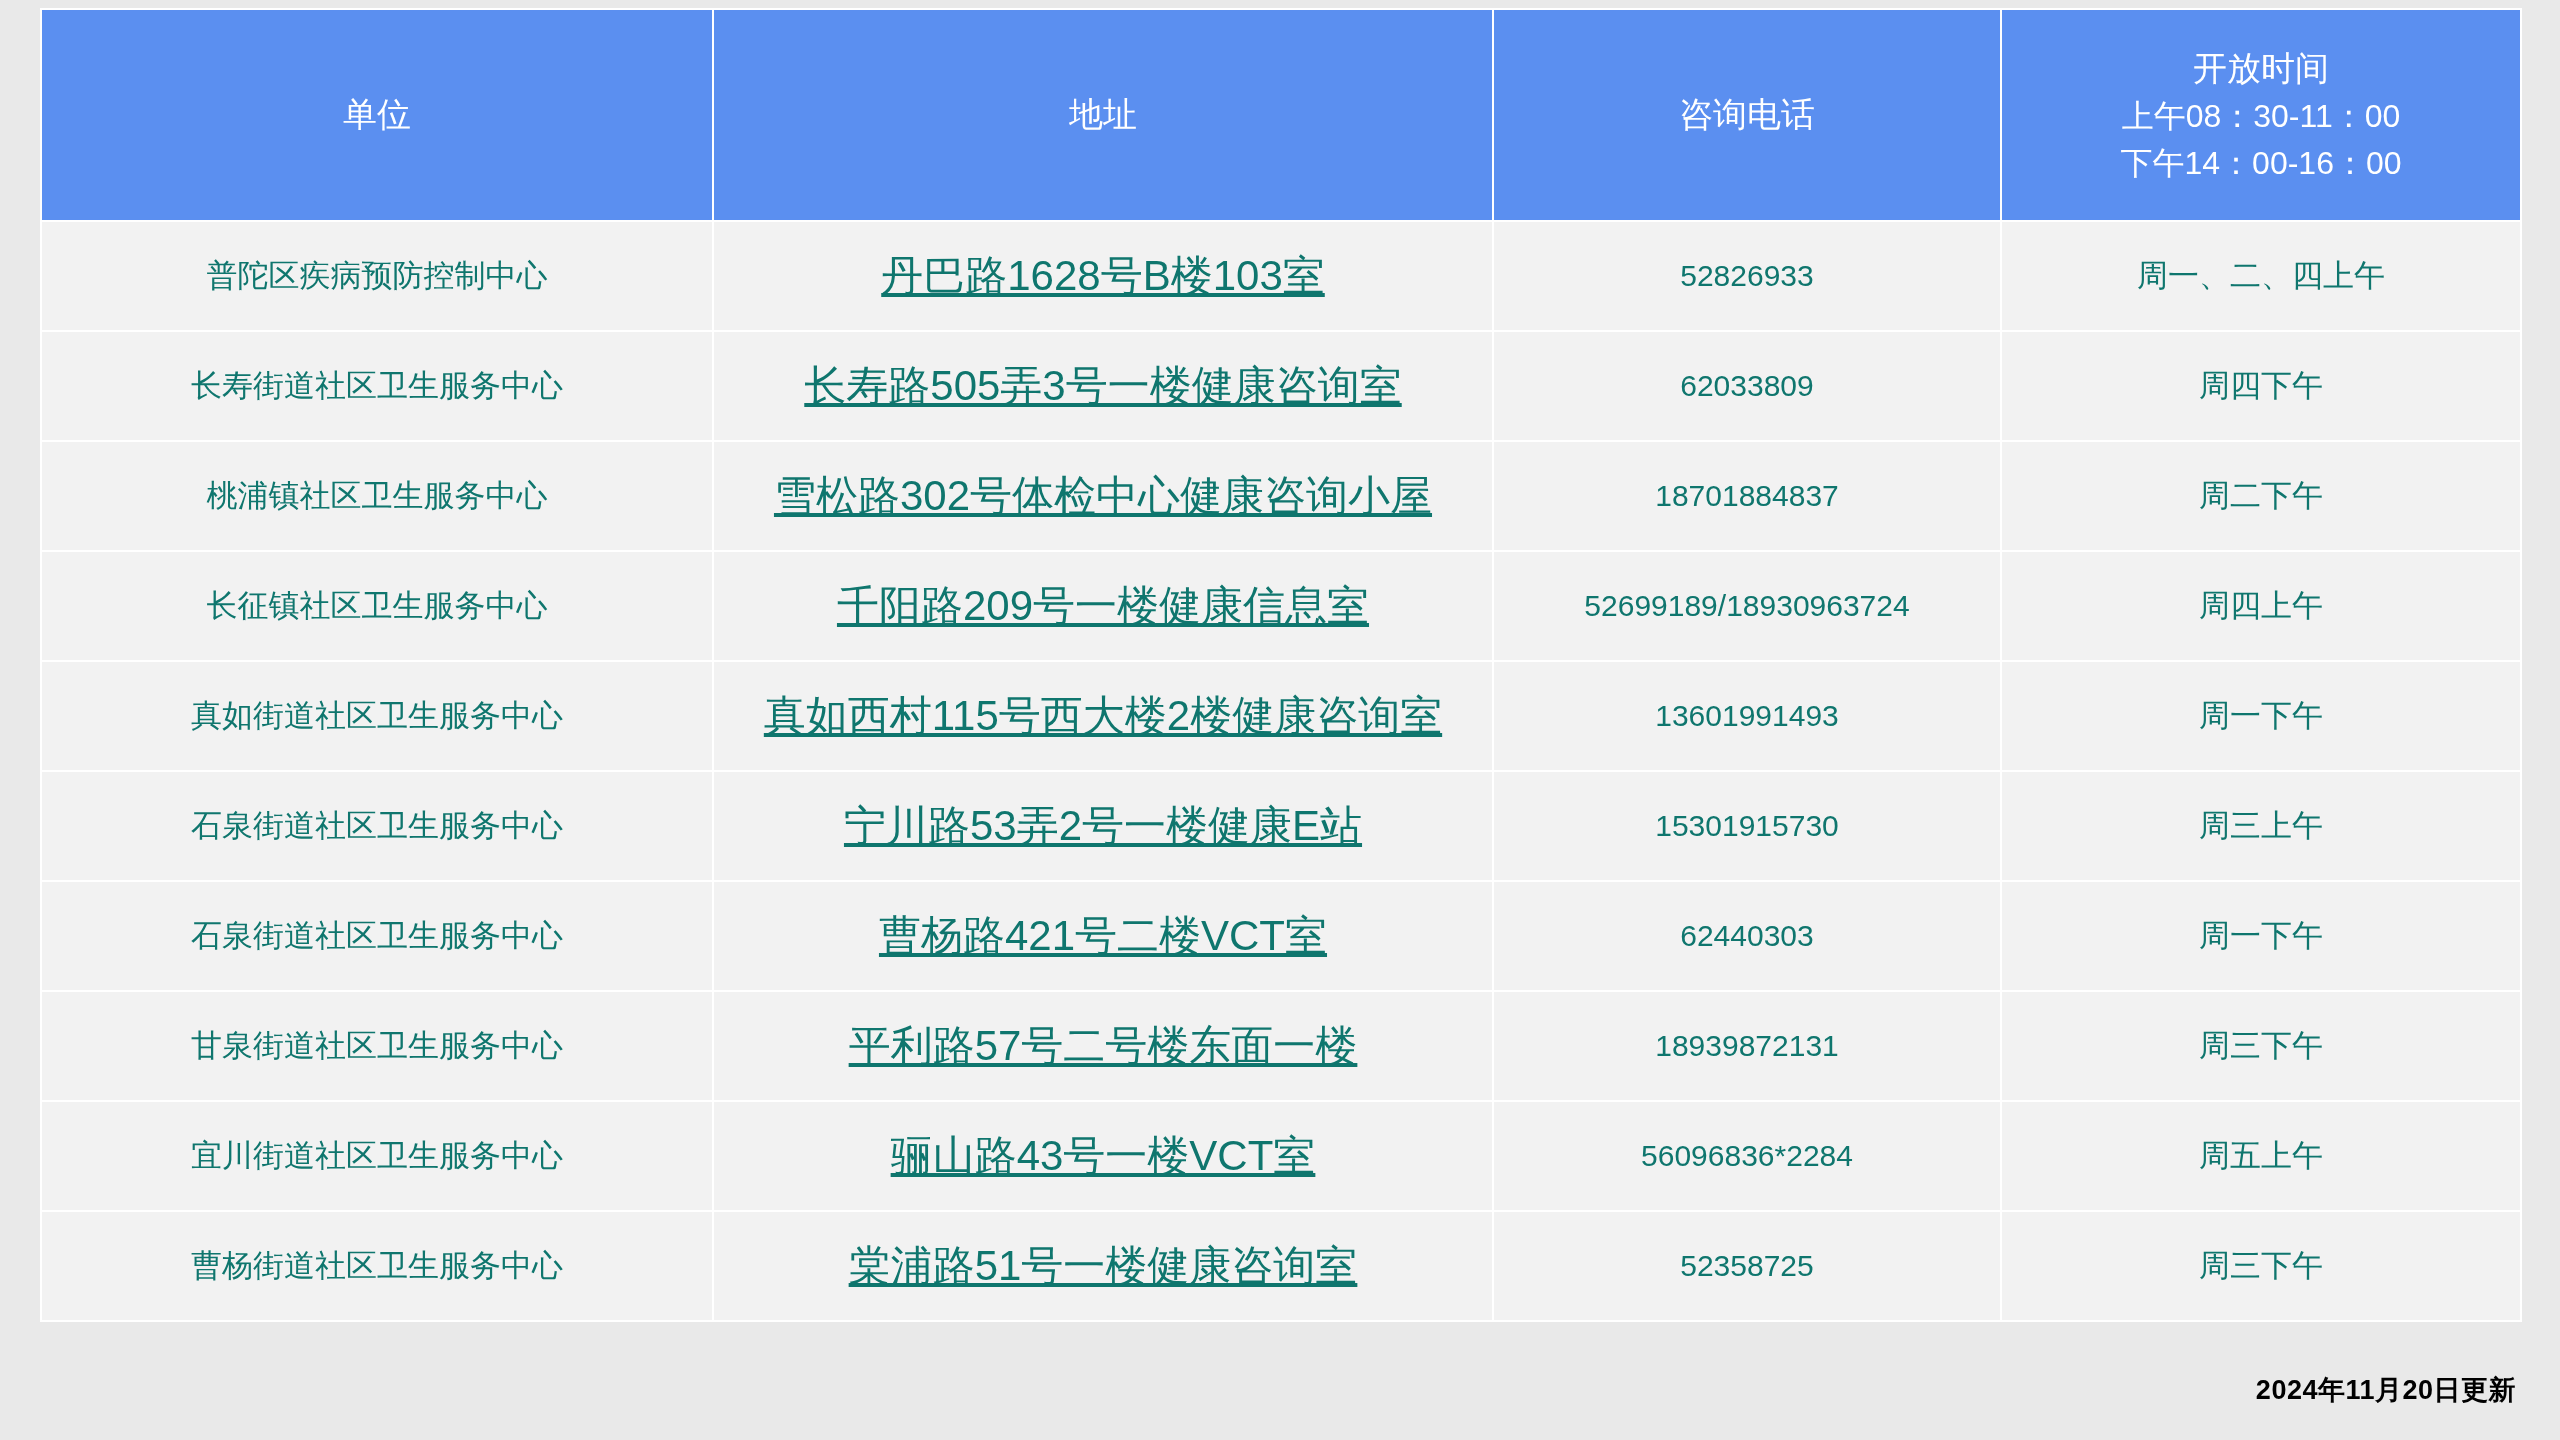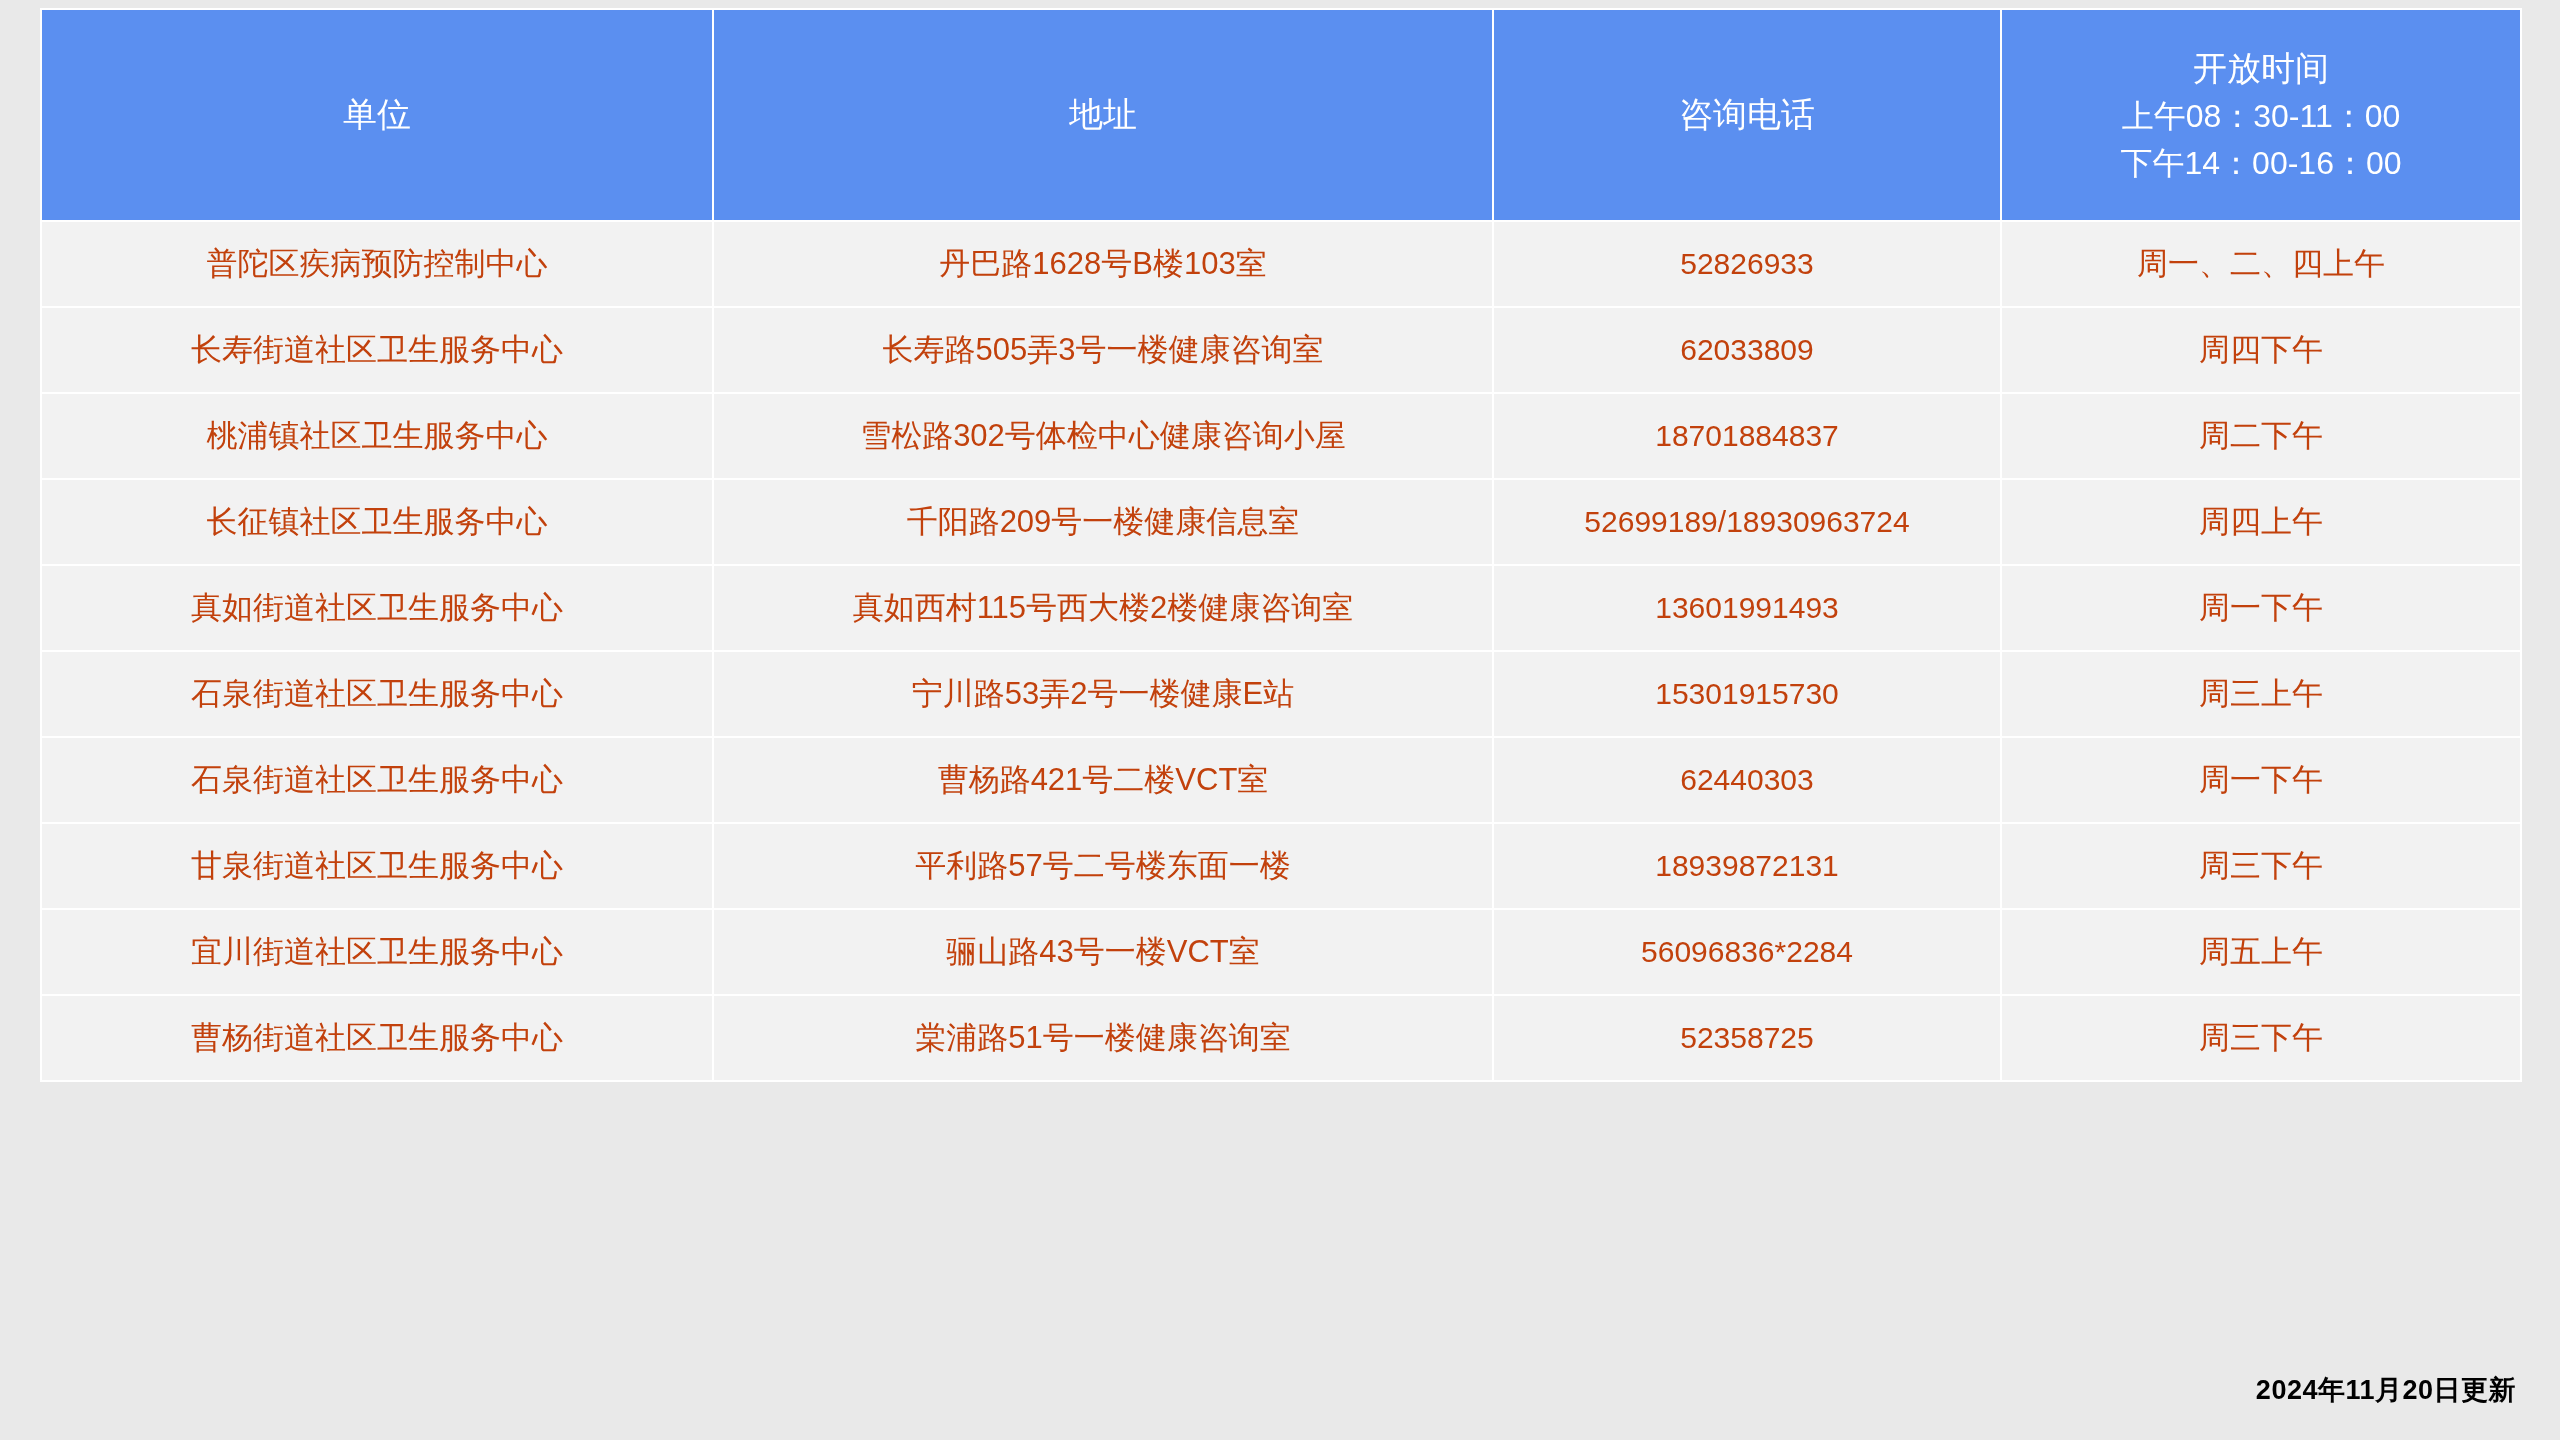--- a/index.html
+++ b/index.html
@@ -53,32 +53,32 @@
   thead th.th-time {
     line-height: 1.45;
   }
   thead th .th-sub {
     display: block;
     font-size: 32px;
     letter-spacing: 0px;
   }
   tbody td {
     background: #f2f2f2;
-    color: #c2410c;
+    color: #0f766e;
     font-size: 31px;
     text-align: center;
     vertical-align: middle;
     border: 2px solid #ffffff;
-    padding: 0 10px;
+    padding: 12px 10px;
     height: 84px;
     line-height: 1.28;
     word-break: break-all;
   }
   tbody td.cell-unit { font-size: 31px; }
-  tbody td.cell-addr { font-size: 31px; }
+  tbody td.cell-addr { font-size: 42px; text-decoration: underline; }
   tbody td.cell-tel  { font-size: 30px; }
   tbody td.cell-time { font-size: 31px; }
 
   .table-border-outer {
     border: 2px solid #cfcfcf;
   }
   .footer-note {
     position: absolute;
     right: 44px;
     top: 1372px;

